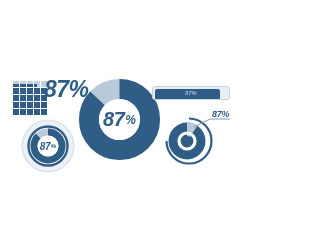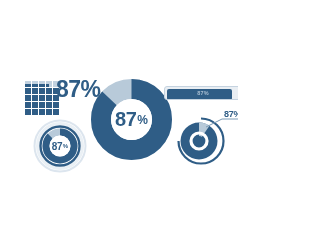--- a/index.html
+++ b/index.html
@@ -9,25 +9,26 @@
   }
   body {
     width: 238px;
     height: 250px;
     overflow: hidden;
     font-family: "Liberation Sans", sans-serif;
     position: relative;
   }
   #canvas {
     position: absolute;
-    left: 12px;
+    left: 0;
     top: 0;
     width: 238px;
     height: 178px;
     background: #ffffff;
+    font-style: italic;
   }
 
   .widget { position: absolute; }
 
   
   #grid-widget { left: 13px; top: 81px; }
   .grid-matrix {
     width: 34px;
     height: 34px;
     display: grid;

